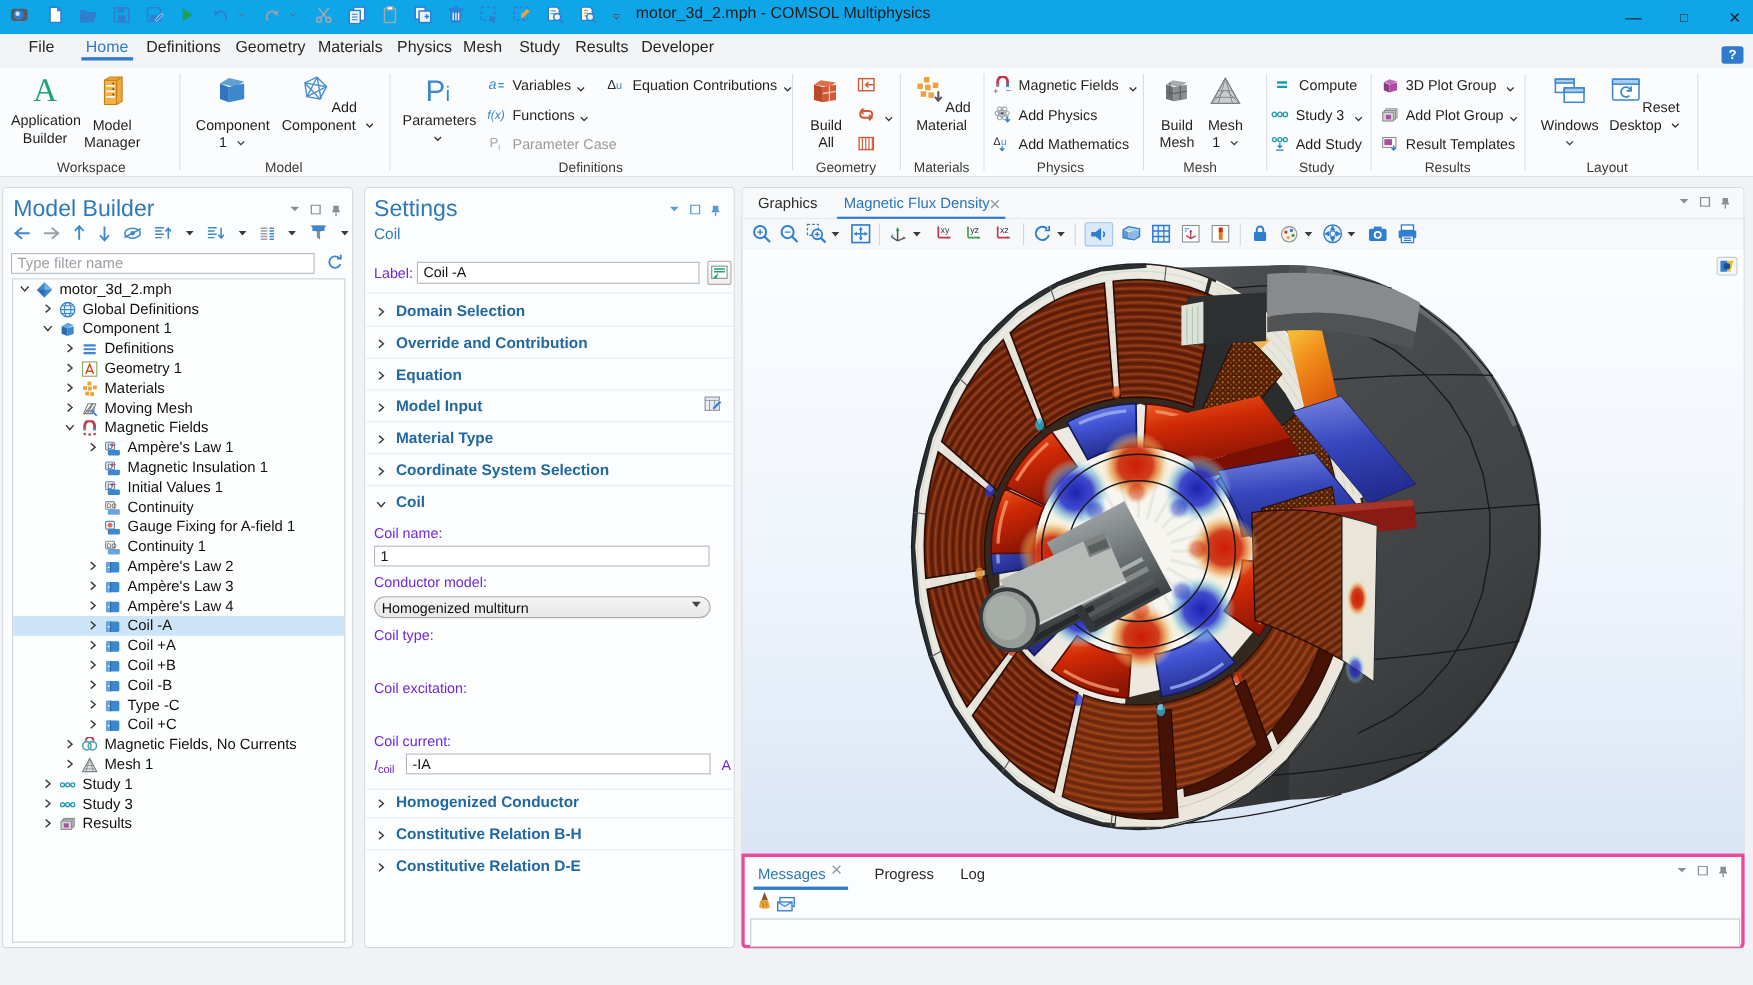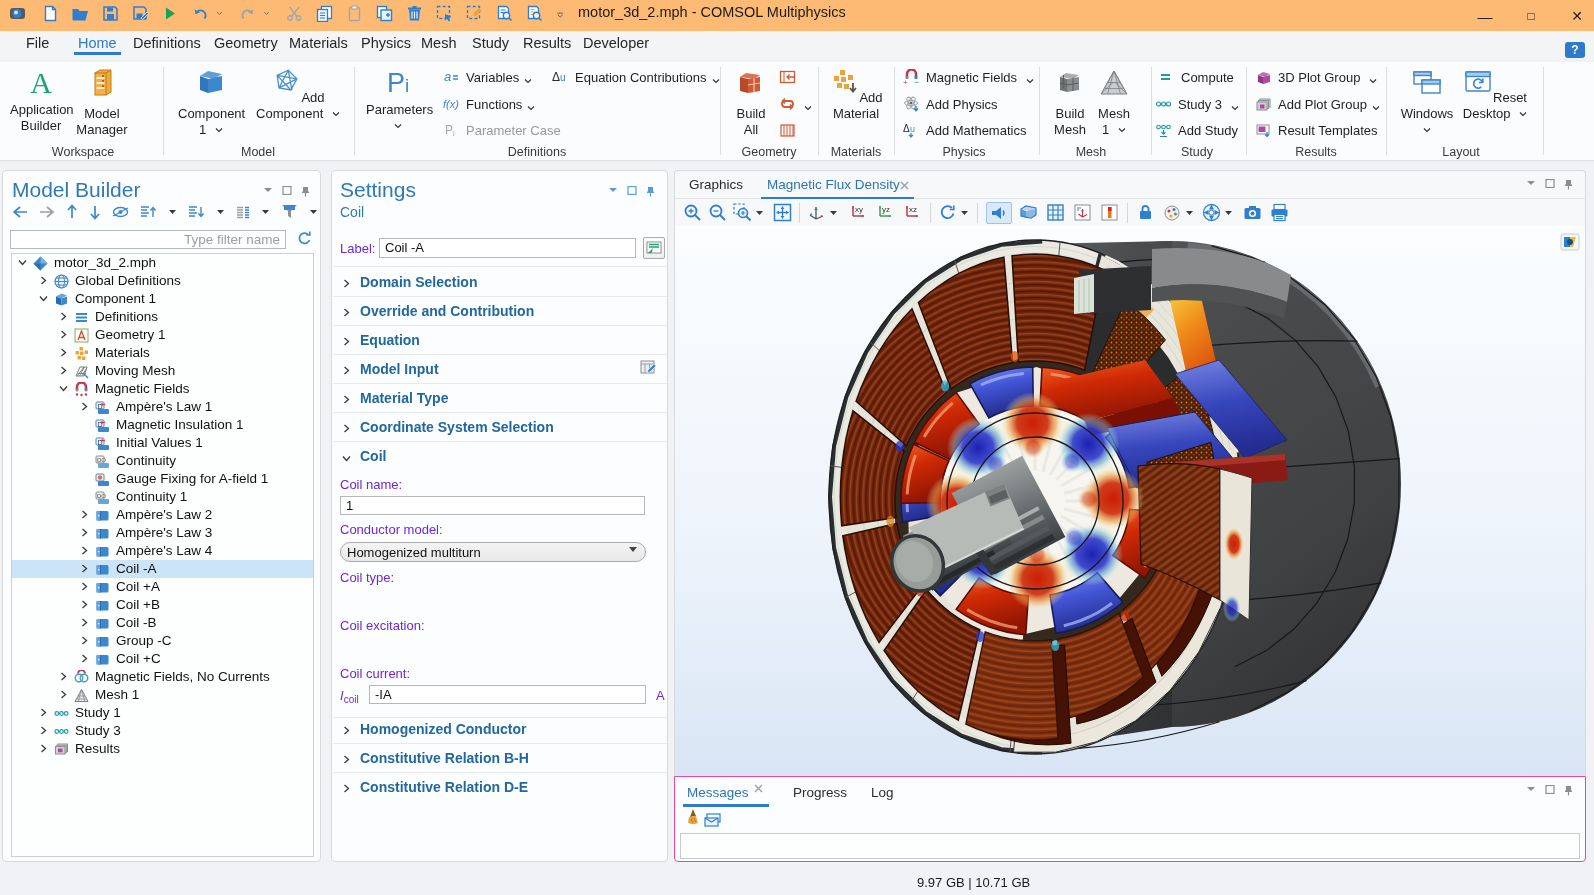--- a/index.html
+++ b/index.html
@@ -1,19 +1,19 @@
 <!DOCTYPE html>
 <html><head>
 <meta charset="utf-8">
 <style>
   * { margin:0; padding:0; box-sizing:border-box; }
   html,body { width:1594px; height:895px; overflow:hidden; font-family:"Liberation Sans", sans-serif; background:#eef1f4; }
   #app { position:absolute; left:0; top:0; width:1594px; height:895px; background:#f0f2f5; }
   
-  #titlebar { position:absolute; left:0; top:0; width:1594px; height:34px; background:#fdba74; }
+  #titlebar { position:absolute; left:0; top:0; width:1594px; height:34px; background:#0ea5e9; }
   .qrow { position:absolute; left:9px; top:4px; height:18px; display:flex; align-items:center; }
   .qico { width:17px; height:17px; margin-right:13px; flex:0 0 auto; }
   #wtitle { position:absolute; left:578px; top:4px; font-size:14.5px; color:#1c1c1c; white-space:nowrap; }
   .winbtn { position:absolute; top:0; width:46px; height:34px; color:#222; font-size:15px; text-align:center; line-height:33px; }
   
   #menubar { position:absolute; left:0; top:31px; width:1594px; height:28px; background:#f2f4f6; }
   .mitem { position:absolute; top:4px; font-size:14.5px; color:#262626; }
   .mitem.active { color:#2e7bcc; }
   .mitem.active::after { content:""; position:absolute; left:-4px; right:-4px; bottom:-4px; height:3px; background:#2e7bcc; }
   #helpbtn { position:absolute; left:1565px; top:42px; width:20px; height:16px; background:#2e7bcc; border-radius:3px; color:#fff; font-size:12px; font-weight:bold; text-align:center; line-height:16px; }
@@ -46,21 +46,21 @@
   .flabel { position:absolute; font-size:13px; color:#6d28d9; }
   .tinput { position:absolute; background:#fff; border:1px solid #b4b8bc; font-size:13px; color:#111; padding:1px 5px; }
   .dropdown { position:absolute; height:20px; background:linear-gradient(#f4f4f4,#e8e8e8); border:1px solid #ababab; border-radius:2px; font-size:13px; color:#111; padding:2px 6px; }
   .dropdown::after { content:""; position:absolute; right:8px; top:4px; border-left:4px solid transparent; border-right:4px solid transparent; border-top:5px solid #444; }
   
   #gtabs { position:absolute; left:674px; top:170px; width:912px; height:29px; background:#f6f8fa; border:1px solid #d7dadd; border-bottom:1px solid #e3e6e8; border-radius:4px 4px 0 0; }
   #gtoolbar { position:absolute; left:674px; top:199px; width:912px; height:27px; background:#f6f8fa; border-left:1px solid #d7dadd; border-right:1px solid #d7dadd; display:flex; align-items:center; }
   #gcanvas { position:absolute; left:674px; top:226px; width:912px; height:550px; border-left:1px solid #d7dadd; border-right:1px solid #d7dadd; overflow:hidden; }
   .gico { width:19px; height:19px; flex:0 0 auto; }
   
-  #messages { position:absolute; left:674px; top:776px; width:912px; height:86px; background:#fcfdfe; border:1px solid #ec4899; border-radius:0 0 4px 4px; }
+  #messages { position:absolute; left:674px; top:776px; width:912px; height:86px; background:#fcfdfe; border:3px solid #ec4899; border-radius:0 0 4px 4px; }
   
   #statusbar { position:absolute; left:0; top:862px; width:1594px; height:33px; background:#f0f2f5; font-size:13px; color:#1a1a1a; }
 </style>
 </head>
 <body>
 <div id="app">
 
 <div id="titlebar">
  <div class="qrow">
   <svg class="qico" viewBox="0 0 17 17">
@@ -486,21 +486,21 @@
         </symbol>
 <symbol id="i-res" viewBox="0 0 15 15">
           <rect x="4" y="2" width="9.5" height="7.5" fill="#ececec" stroke="#8a8e91"></rect>
           <rect x="2.8" y="3.2" width="9.5" height="7.5" fill="#e0e0e0" stroke="#8a8e91"></rect>
           <rect x="1.5" y="4.5" width="9.5" height="7.5" fill="#d4d4d4" stroke="#8a8e91"></rect>
           <rect x="4" y="6.5" width="4.5" height="3.8" fill="#ab4ba1"></rect>
         </symbol>
 </defs>
 </svg>
 
-<div class="panel" id="mbpanel" style="left:2px;top:170px;width:319px;height:692px;text-align:right;">
+<div class="panel" id="mbpanel" style="left:2px;top:170px;width:319px;height:692px;">
  <div class="ptitle" style="left:9px;top:7px;">Model Builder</div>
  <div class="pticons" style="right:10px;top:15px;">
         <svg width="10" height="9" viewBox="0 0 10 9">
           <path d="M1 2l4 4 4-4z" fill="#8a8e91"></path>
         </svg>
         <svg width="10" height="9" viewBox="0 0 10 9">
           <rect x="1" y="0.5" width="8" height="8" fill="none" stroke="#8a8e91" stroke-width="1.2"></rect>
         </svg>
         <svg width="9" height="11" viewBox="0 0 9 11">
           <path d="M2 1h5v4l1 1v1H1V6l1-1z" fill="#8a8e91"></path>
@@ -734,21 +734,21 @@
           </svg>
           <span class="ttxt" style="left:104px">Coil -B</span>
         </div>
   <div class="trow">
           <svg class="tchev" style="left:68px">
             <use href="#c-r"></use>
           </svg>
           <svg class="tico" style="left:83px">
             <use href="#i-coil"></use>
           </svg>
-          <span class="ttxt" style="left:104px">Group -C</span>
+          <span class="ttxt" style="left:104px">Type -C</span>
         </div>
   <div class="trow">
           <svg class="tchev" style="left:68px">
             <use href="#c-r"></use>
           </svg>
           <svg class="tico" style="left:83px">
             <use href="#i-coil"></use>
           </svg>
           <span class="ttxt" style="left:104px">Coil +C</span>
         </div>
@@ -1349,16 +1349,13 @@
         <path d="M6 10.5l1.5 4M9 10l1.5 4" stroke="#c07f1a"></path>
       </svg>
  <svg style="position:absolute;left:29px;top:36px;" width="17" height="15" viewBox="0 0 17 15">
         <rect x="3" y="1" width="13" height="8" fill="#fff" stroke="#2f7fd0" stroke-width="1.2"></rect>
         <rect x="1" y="5" width="13" height="8" fill="#eaf2fb" stroke="#2f7fd0" stroke-width="1.2"></rect>
         <path d="M1 5l6.5 4L14 5" fill="none" stroke="#2f7fd0" stroke-width="1.1"></path>
       </svg>
  <div style="position:absolute;left:5px;top:56px;width:900px;height:26px;background:#fdfefe;border:1px solid #c6cacd;"></div>
 </div>
 
-<div id="statusbar">
-      <div style="position:absolute;left:917px;top:13px;">9.97 GB | 10.71 GB</div>
-    </div>
 </div>
 
 </body></html>

